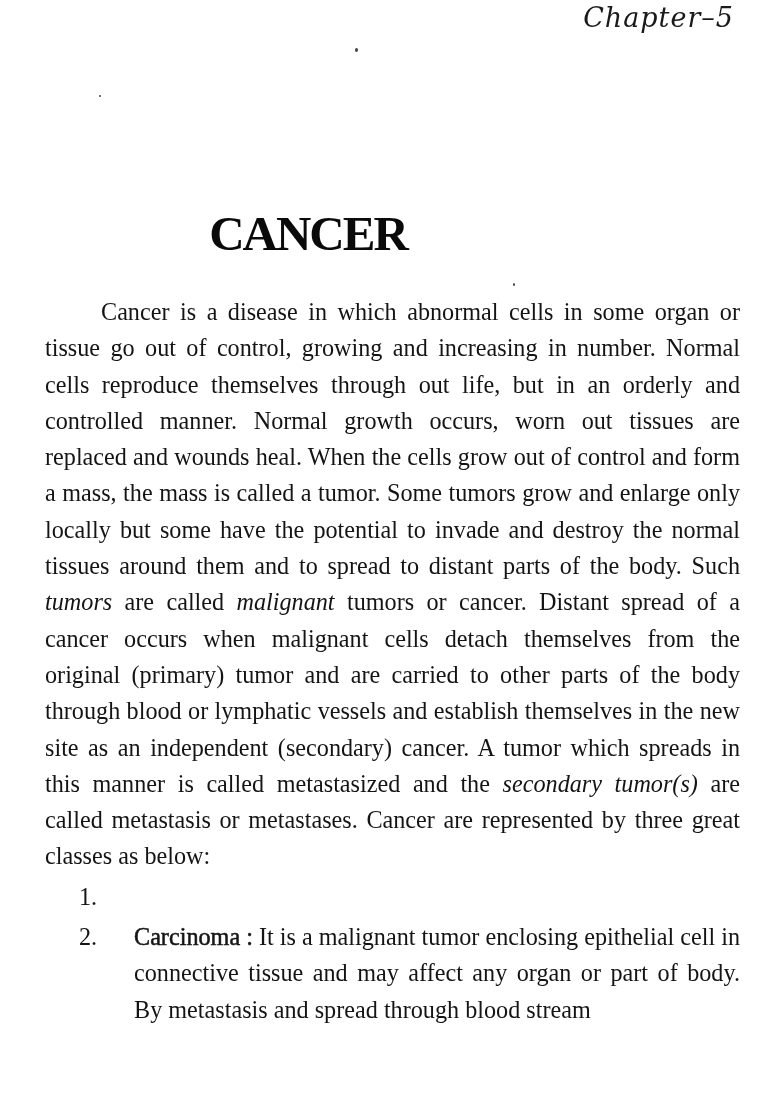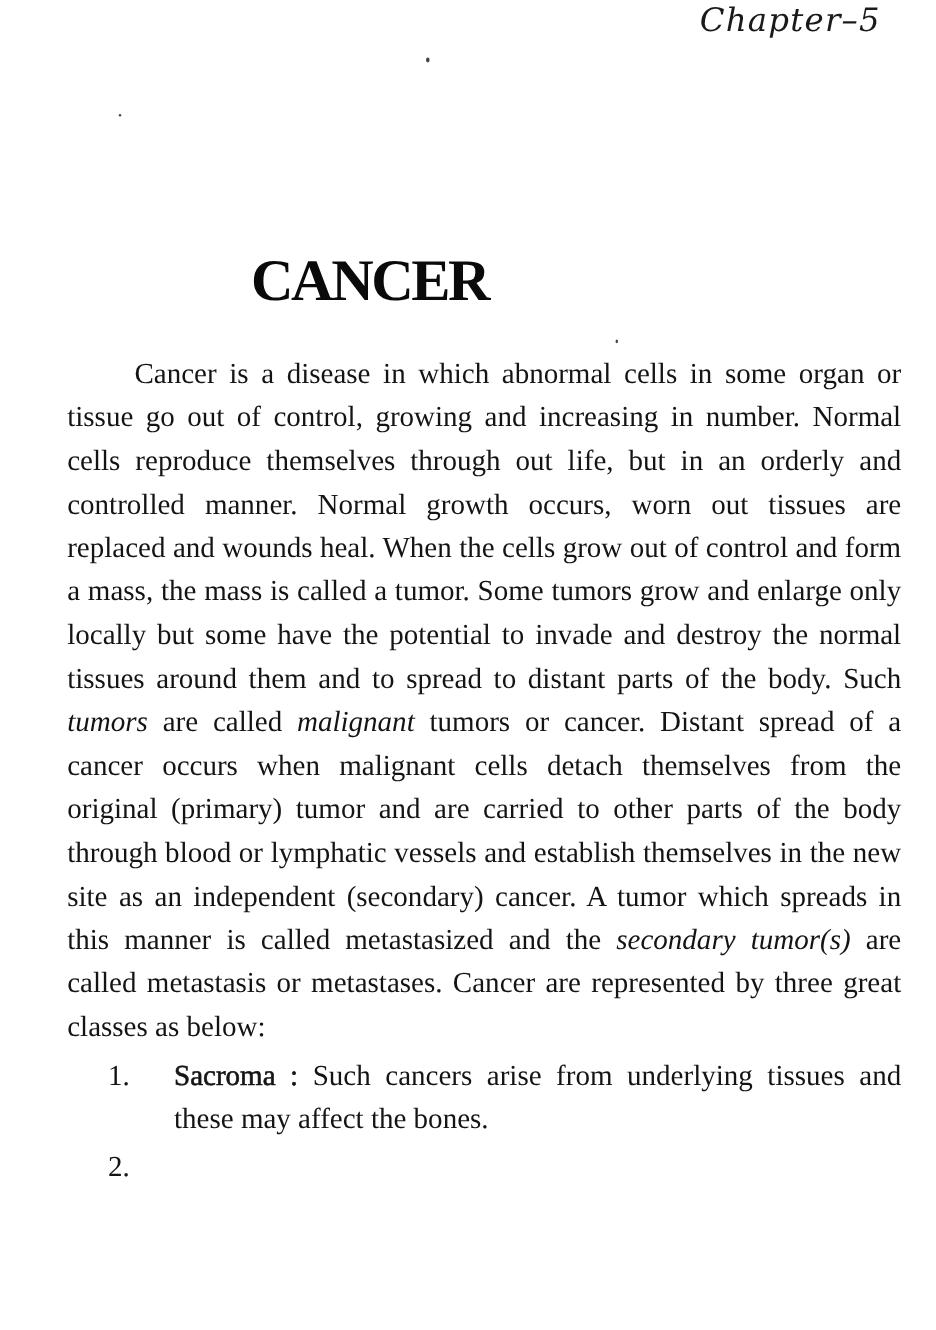--- a/index.html
+++ b/index.html
@@ -38,21 +38,21 @@
       text-align: center;
       font-family: "Liberation Serif", serif;
       font-weight: bold;
       font-size: 49px;
       letter-spacing: -2px;
       color: #0a0a0a;
     }
     .body-text {
       position: absolute;
       top: 294px;
-      left: 56px;
+      left: 45px;
       width: 695px;
       font-family: "Liberation Serif", serif;
       font-size: 24.2px;
       line-height: 36.3px;
       text-align: justify;
       margin: 0;
     }
     .para {
       margin: 0;
       text-indent: 56px;
@@ -96,19 +96,19 @@
 <h1 class="title">CANCER</h1>
 
 <div class="body-text">
   <p class="para">
     <span>Cancer is a disease in which abnormal cells in some organ or tissue go out of control, growing and increasing in number. Normal cells reproduce themselves through out life, but in an orderly and controlled manner. Normal growth occurs, worn out tissues are replaced and wounds heal. When the cells grow out of control and form a mass, the mass is called a tumor. Some tumors grow and enlarge only locally but some have the potential to invade and destroy the normal tissues around them and to spread to distant parts of the body. Such </span><em>tumors</em><span> are called </span><em>malignant</em><span> tumors or cancer. Distant spread of a cancer occurs when malignant cells detach themselves from the original (primary) tumor and are carried to other parts of the body through blood or lymphatic vessels and establish themselves in the new site as an independent (secondary) cancer. A tumor which spreads in this manner is called metastasized and the </span><em>secondary tumor(s)</em><span> are called metastasis or metastases. Cancer are represented by three great classes as below:</span>
   </p>
 
   <ol class="class-list">
     <li class="class-item">
       <span class="class-num">1.</span>
-      <span class="class-body"><span class="class-term">Sacroma</span><span class="class-term"> : </span><span>Such cancers arise from underlying tissues and these may affect the bones.</span></span>
     </li>
     <li class="class-item">
       <span class="class-num">2.</span>
+      <span class="class-body"><span class="class-term">Carcinoma</span><span class="class-term"> : </span><span>It is a malignant tumor enclosing epithelial cell in connective tissue and may affect any organ or part of body. By metastasis and spread through blood stream</span></span>
     </li>
   </ol>
 </div>
 
 </body></html>

